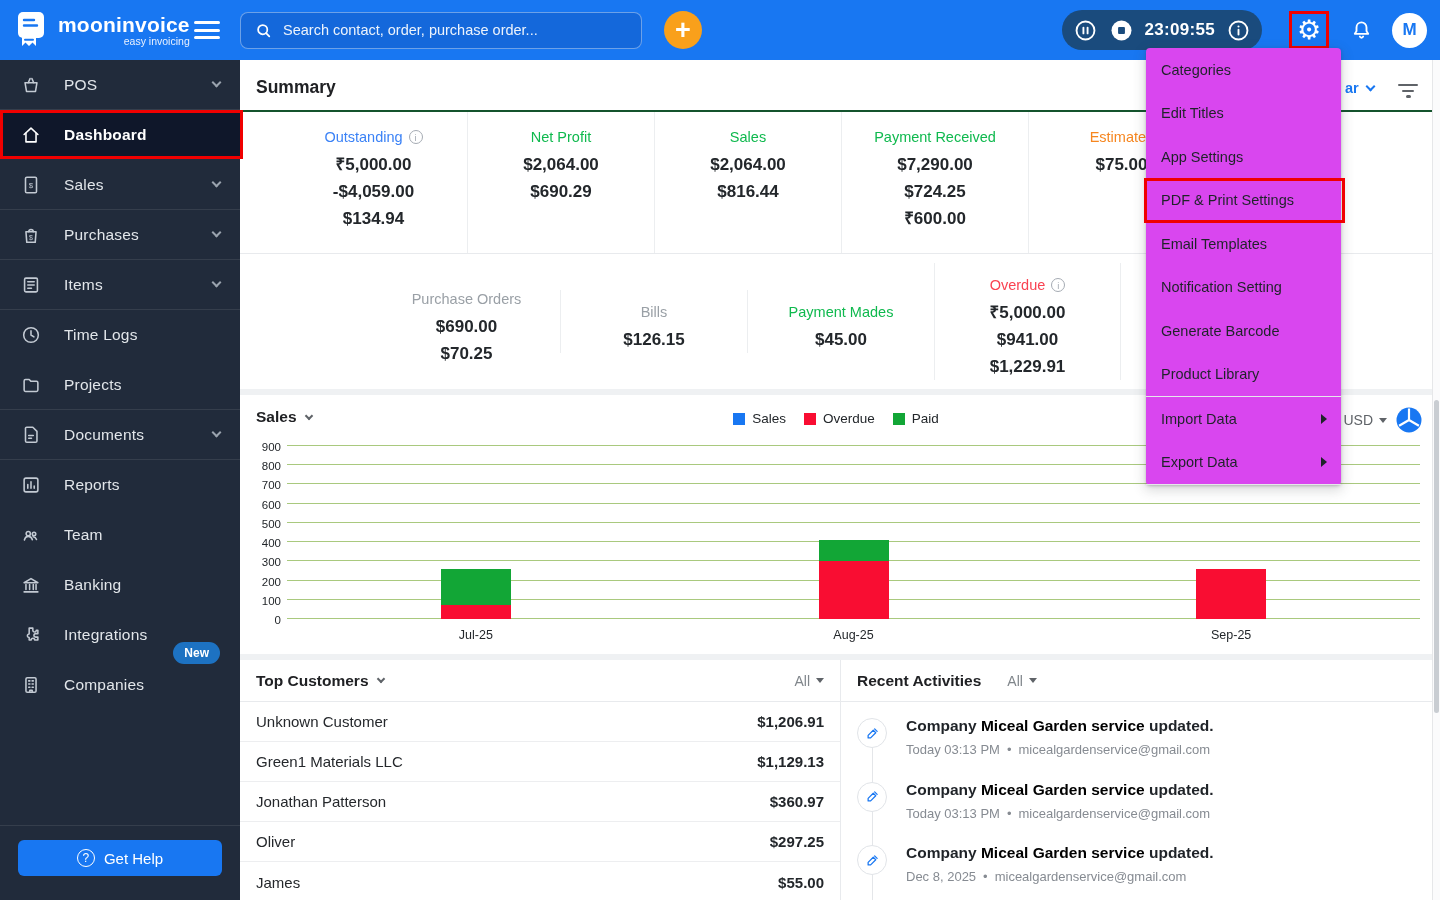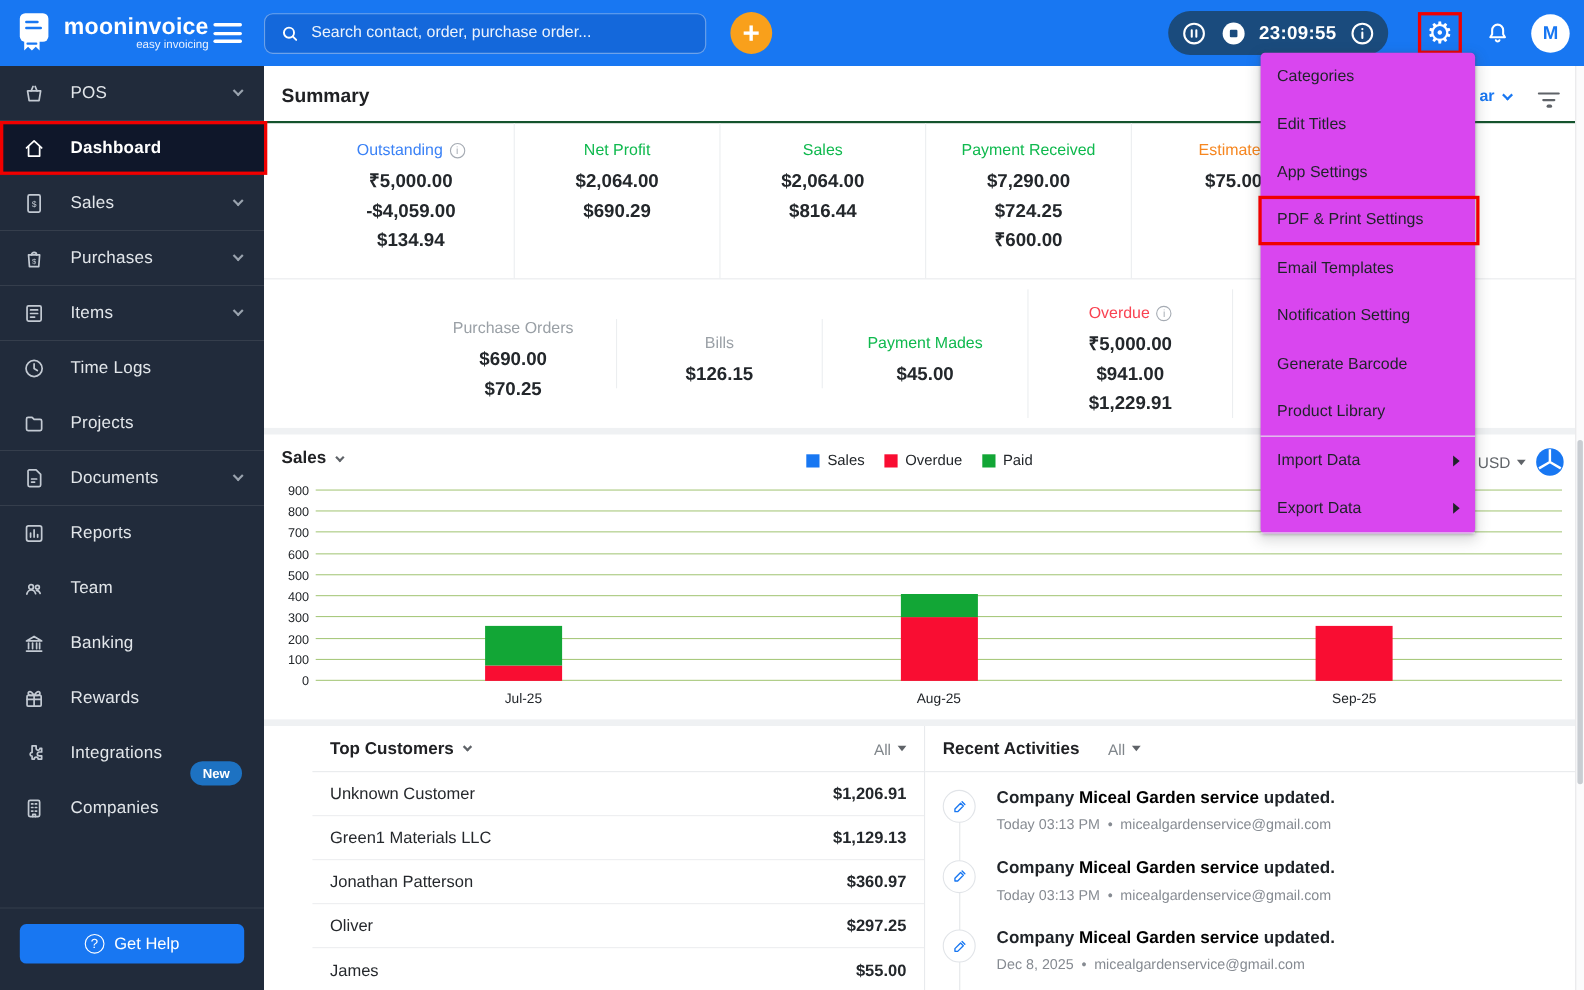--- a/index.html
+++ b/index.html
@@ -109,21 +109,21 @@
     border-top:5.5px solid #5F6368; }
   .pie-icon { width:26px; height:26px; cursor:pointer; }
   .plot { position:absolute; left:47px; right:12px; top:51px; height:173px; }
   .gridline { position:absolute; left:0; right:0; height:1px; background:#A9C97E; }
   .ytick { position:absolute; left:-42px; width:36px; text-align:right; font-size:11.5px; color:#23272B; }
   .xtick { position:absolute; top:182px; transform:translateX(-50%); font-size:12.5px; color:#23272B; white-space:nowrap; }
   .bar-stack { position:absolute; bottom:0; width:70px; transform:translateX(-50%); height:100%; }
   .bar-seg { position:absolute; left:0; right:0; }
   
   .panel { position:absolute; top:600px; bottom:0; }
-  .panel-left { left:0; width:600px;padding-left:44px; }
+  .panel-left { left:0; width:600px; }
   .panel-right { left:600px; right:0; border-left:1px solid #E8EAED; }
   .panel-head { height:42px; display:flex; align-items:center; padding:0 16px; border-bottom:1px solid #E8EAED; }
   .panel-title { font-size:15.5px; font-weight:bold; color:#202124; display:flex; align-items:center; gap:9px; cursor:pointer; }
   .panel-title .chev { color:#5F6368; width:6px; height:6px; margin-top:-3px; }
   .filter-all { font-size:14px; color:#80868B; display:flex; align-items:center; gap:6px; cursor:pointer; }
   .panel-left .filter-all { margin-left:auto; }
   .panel-right .filter-all { margin-left:26px; }
   .cust-row { height:40px; display:flex; align-items:center; justify-content:space-between; padding:0 16px;
     border-bottom:1px solid #EDEEF0; cursor:pointer; }
   .cust-row:last-child { border-bottom:none; }
@@ -312,29 +312,20 @@
       <div class="side-item">
     <span class="icon"><svg viewBox="0 0 24 24" fill="none" stroke="currentColor" stroke-width="1.7" stroke-linecap="round" stroke-linejoin="round">
             <path d="m4.5 9.5 7.5-4.5 7.5 4.5z"></path>
             <path d="M6.5 11.5v5.5m4-5.5v5.5m4-5.5v5.5m3-5.5v5.5M4.5 19.5h15"></path>
           </svg></span>
     <span class="label">Banking</span>
 
   </div>
       <div class="side-item">
     <span class="icon"><svg viewBox="0 0 24 24" fill="none" stroke="currentColor" stroke-width="1.7" stroke-linecap="round" stroke-linejoin="round">
-            <rect x="5" y="9" width="14" height="10.5" rx="1"></rect>
-            <path d="M12 9v10.5M5 12.8h14"></path>
-            <path d="M8.8 9C7.2 9 6.2 8 6.2 6.9 6.2 5.8 7 5.2 7.9 5.2c1.4 0 2.5 1.5 4.1 3.8 1.6-2.3 2.7-3.8 4.1-3.8.9 0 1.7.6 1.7 1.7C17.8 8 16.8 9 15.2 9z"></path>
-          </svg></span>
-    <span class="label">Rewards</span>
-
-  </div>
-      <div class="side-item">
-    <span class="icon"><svg viewBox="0 0 24 24" fill="none" stroke="currentColor" stroke-width="1.7" stroke-linecap="round" stroke-linejoin="round">
             <path d="M10 4.5h4v2.4a1.9 1.9 0 1 0 3.8 0h1.7v3.6h-2.4a1.9 1.9 0 1 0 0 3.8h2.4v3.2h-3.5a1.9 1.9 0 1 0-3.8 0H10v-2.8a1.9 1.9 0 1 1 0-3.8z"></path>
           </svg></span>
     <span class="label">Integrations</span>
     <span class="badge" style="display: inline-flex; margin-top: 36px;">New</span>
 
   </div>
       <div class="side-item">
     <span class="icon"><svg viewBox="0 0 24 24" fill="none" stroke="currentColor" stroke-width="1.7" stroke-linecap="round" stroke-linejoin="round">
             <rect x="6.5" y="4" width="11" height="16" rx="1.5"></rect>
             <path d="M9.5 7.5h1.3m2.4 0h1.3M9.5 11h1.3m2.4 0h1.3M9.5 14.5h1.3m2.4 0h1.3"></path>

